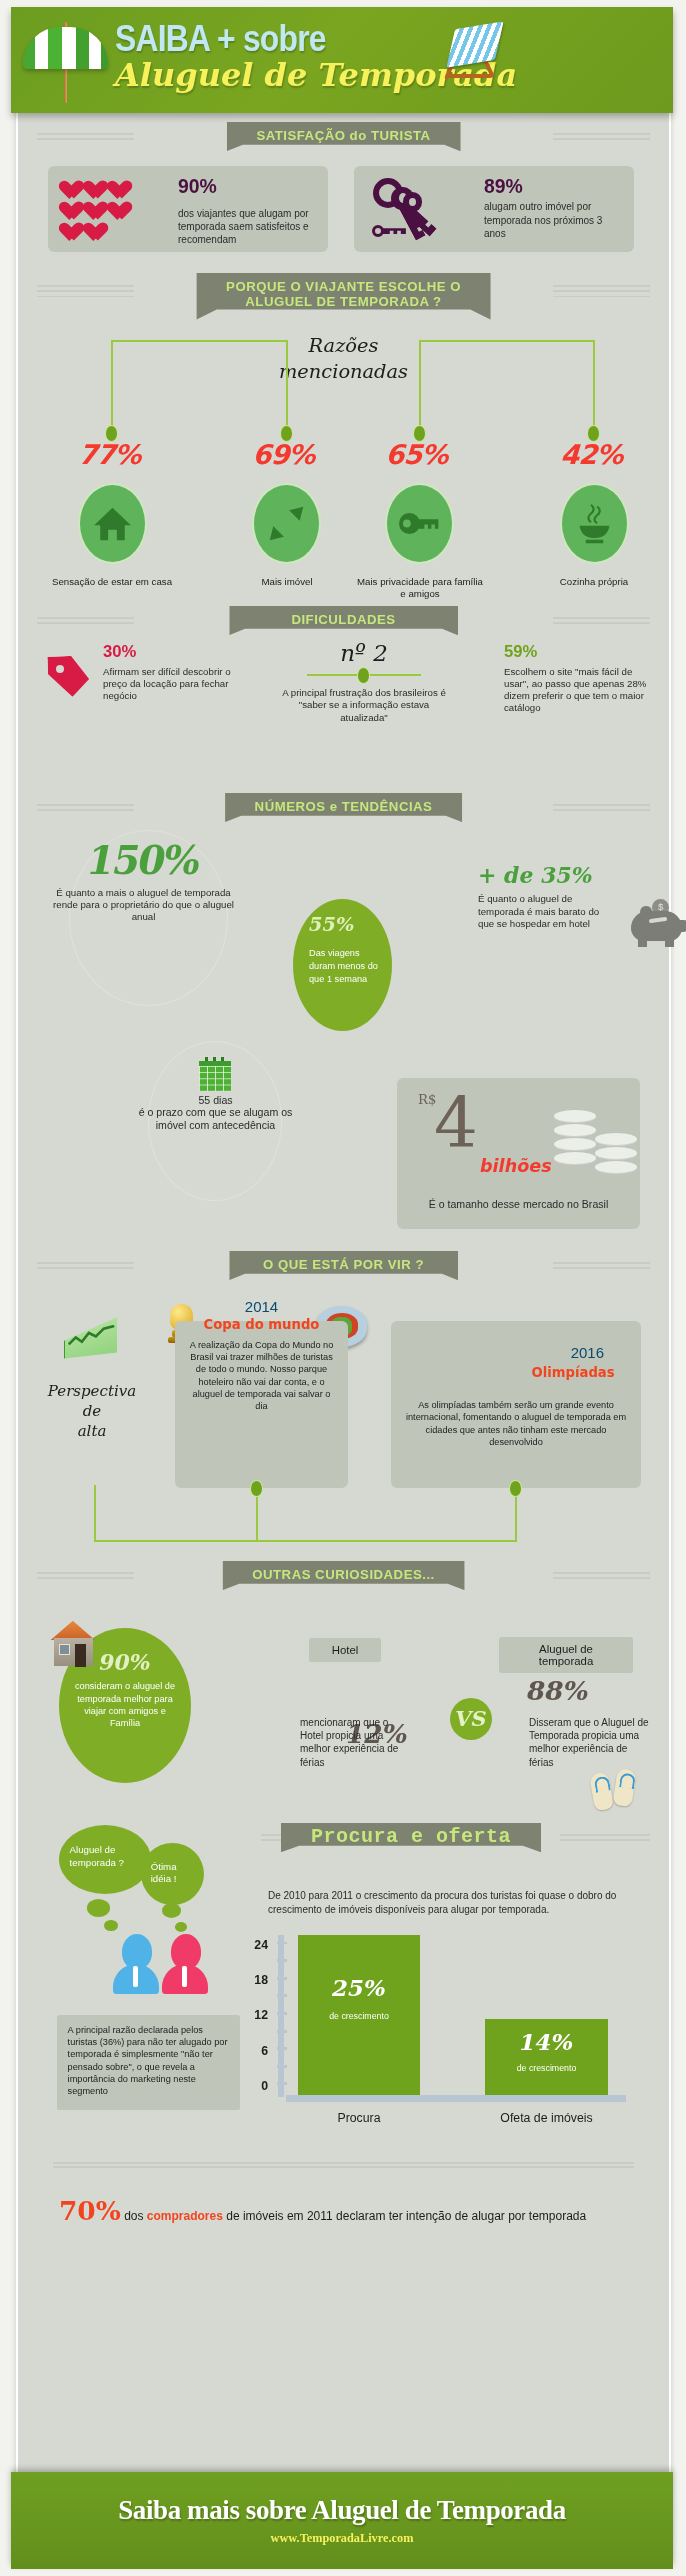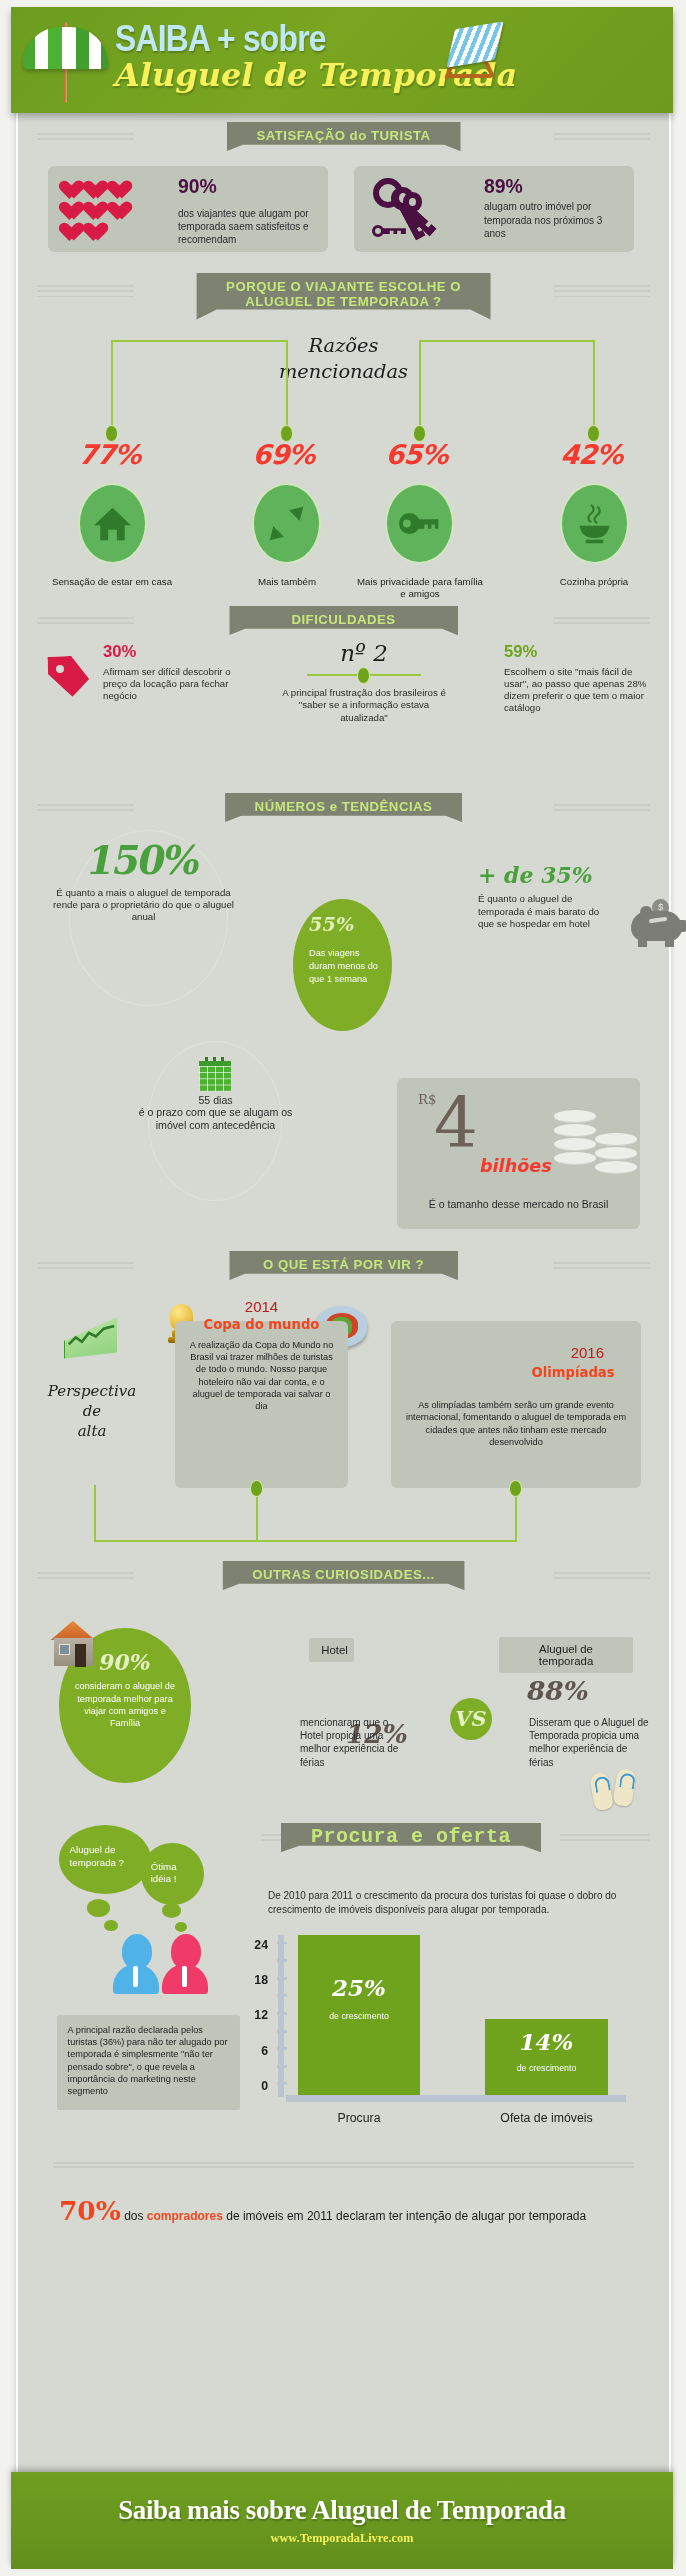--- a/index.html
+++ b/index.html
@@ -238,21 +238,21 @@
   }
   .chart-icon { position:absolute; width:60px; height:53px; }
   .chart-face {
     position:absolute; left:0; top:3.5px; width:53px; height:42px;
     background:linear-gradient(160deg,#bfe8a8,#8cd07a);
     clip-path:polygon(0 100%, 0 58%, 100% 2%, 100% 86%);
     border-left:1.8px solid #3e9b2e;
   }
   .chart-zig { position:absolute; left:2.6px; top:12.3px; width:49px; height:23px; }
   .event-card { position:absolute; background:#bfc6b9; border-radius:6.2px; }
-  .ev-year { font-family:"Liberation Sans",sans-serif; font-size:15px; color:#b91c1c; }
+  .ev-year { font-family:"Liberation Sans",sans-serif; font-size:15px; color:#0c4a6e; }
   .ev-name { font-family:"DejaVu Sans",sans-serif; font-weight:bold;
     font-size:13.2px; color:#f2451f; }
   .ev-txt  { font-size:9.2px; color:#1d1d1d; line-height:12.3px; text-align:center; }
   .trophy { position:absolute; width:35px; height:46px; }
   .tr-cup { position:absolute; left:6.2px; top:1.8px; width:23px; height:26.4px;
     background:radial-gradient(circle at 35% 30%,#ffe98a,#d9a318);
     border-radius:11.4px 11.4px 8.8px 8.8px; }
   .tr-base{ position:absolute; left:8px; top:28px; width:19.4px; height:7px;
     background:linear-gradient(#d9a318,#a87a10); border-radius:2.6px; }
   .tr-foot{ position:absolute; left:4.4px; top:35px; width:26.4px; height:6.2px;
@@ -446,21 +446,21 @@
      </svg>
    </div>
    <div class="reason-label" style="left:28px; top:558px;">Sensação de estar em casa</div>
 
    <div class="reason-pct" style="left:211px; top:421px;">69%</div>
    <div class="circle-icon" style="left:234px; top:465px;">
      <svg width="37" height="37" viewBox="0 0 42 42">
        <path d="M40 2 L24 6 L30 12 L12 30 L6 24 L2 40 L18 36 L12 30 L30 12 L36 18 Z" fill="#2f7a2b"></path>
      </svg>
    </div>
-   <div class="reason-label" style="left:203px; top:558px;">Mais também</div>
+   <div class="reason-label" style="left:203px; top:558px;">Mais imóvel</div>
 
    <div class="reason-pct" style="left:344px; top:421px;">65%</div>
    <div class="circle-icon" style="left:367px; top:465px;">
      <svg width="42" height="23" viewBox="0 0 48 26">
        <circle cx="12" cy="13" r="12" fill="#2f7a2b"></circle>
        <circle cx="9" cy="13" r="4.5" fill="#5fb35a"></circle>
        <path d="M22 8 L45 8 L45 19 L41 19 L41 14 L37 14 L37 19 L33 19 L33 14 L29 14 L29 19 L22 19 Z" fill="#2f7a2b"></path>
      </svg>
    </div>
    <div class="reason-label" style="left:336px; top:558px;">Mais privacidade para família e amigos</div>
@@ -649,21 +649,21 @@
      <div style="font-family:'DejaVu Serif',serif; font-style:italic; font-weight:bold; font-size:22px; color:#e2f0c3; padding-top:21px;">90%</div>
      <div style="font-size:9.2px; line-height:12.3px; padding:5.3px 12.3px 0;">consideram o aluguel de temporada melhor para viajar com amigos e Família</div>
    </div>
    <div class="house-icon" style="left:25px; top:1601px;">
      <div class="h-roof"></div>
           <div class="h-wall"></div>
           <div class="h-win"></div>
           <div class="h-door"></div>
    </div>
 
-   <div class="chip" style="left:291px; top:1620px; width:45px;">Hotel</div>
+   <div class="chip" style="left:291px; top:1620px; width:72px;">Hotel</div>
    <div class="serif-pct" style="position:absolute; left:280px; top:1700px;margin-left:48px;">12%</div>
    <div class="txt" style="position:absolute; left:282px; top:1698px; width:113px; font-size:10px; line-height:13.2px;">mencionaram que o Hotel propicia uma melhor experiência de férias</div>
 
    <div class="vs-circle" style="left:432px; top:1680px;">VS</div>
 
    <div class="chip" style="left:481px; top:1619px; width:134px;">Aluguel de temporada</div>
    <div class="serif-pct" style="position:absolute; left:509px; top:1657px;">88%</div>
    <div class="txt" style="position:absolute; left:511px; top:1698px; width:120px; font-size:10px; line-height:13.2px;">Disseram que o Aluguel de Temporada propicia uma melhor experiência de férias</div>
    <div class="flipflops" style="left:574px; top:1751px;">
      <div class="ff" style="left:0;  top:3.5px; transform:rotate(-10deg);"></div>

